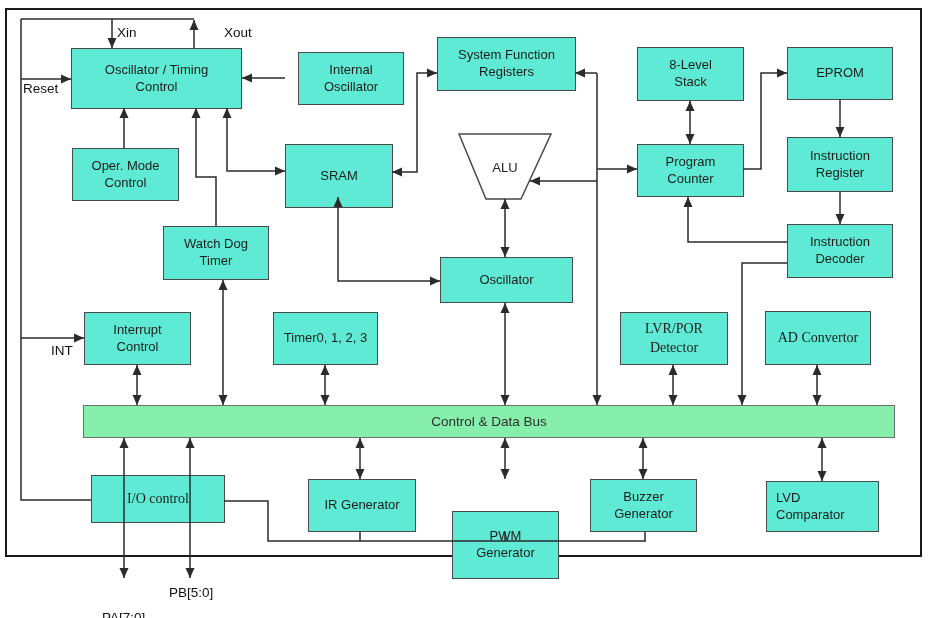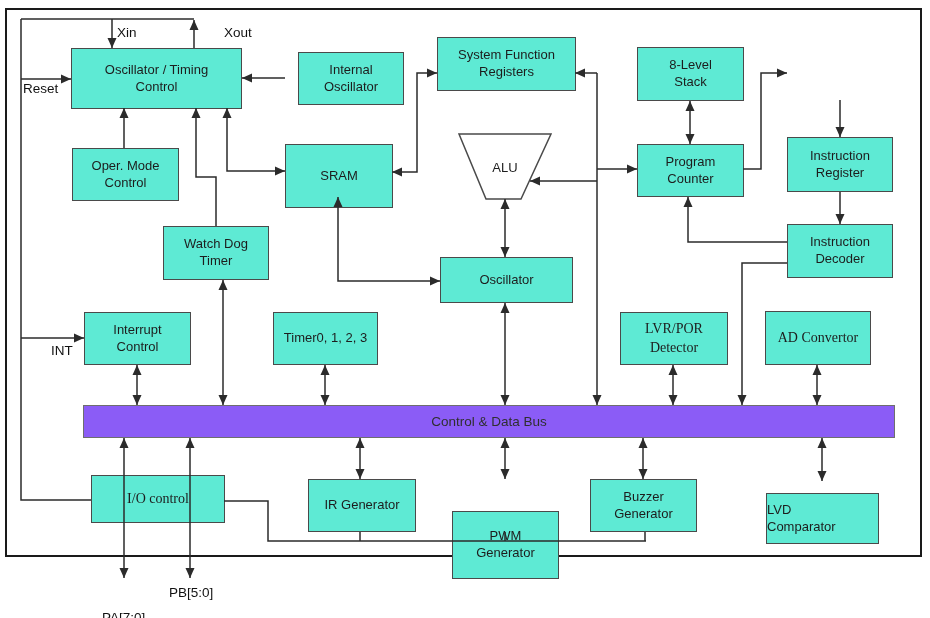--- a/index.html
+++ b/index.html
@@ -5,23 +5,23 @@
   html,body{margin:0;padding:0;background:#ffffff;}
   .stage{position:relative;width:930px;height:618px;background:#ffffff;
          font-family:"Liberation Sans",sans-serif;overflow:hidden;}
   .frame{position:absolute;left:5px;top:8px;width:913px;height:545px;
          border:2px solid #1a1a1a;z-index:0;}
   .box{position:absolute;background:#5eead4;border:1.5px solid #4a4a4a;
        display:flex;align-items:center;justify-content:center;text-align:center;
        font-size:13px;line-height:1.3;color:#1d1d1d;white-space:pre-line;
        z-index:2;box-sizing:border-box;}
   .serif{font-family:"Liberation Serif",serif;font-size:14px;}
-  .leftalign{justify-content:flex-start;text-align:left;margin-top:12px;}
+  .leftalign{justify-content:flex-start;text-align:left;padding-left:9px;}
   .bus{position:absolute;left:83px;top:405px;width:812px;height:33px;
-       background:#8b5cf6;border:1px solid #6e6e6e;box-sizing:border-box;
+       background:#86efac;border:1px solid #6e6e6e;box-sizing:border-box;
        display:flex;align-items:center;justify-content:center;
        font-size:13.5px;color:#2f2f2f;z-index:2;}
   .pin{position:absolute;font-size:13.5px;color:#111111;z-index:2;white-space:nowrap;}
   .alu-label{position:absolute;left:478px;top:160px;width:54px;text-align:center;
        font-size:13px;color:#1d1d1d;z-index:2;}
   svg.under{position:absolute;left:0;top:0;z-index:1;}
   svg.over{position:absolute;left:0;top:0;z-index:3;pointer-events:none;}
 </style>
 </head>
 <body>
@@ -39,20 +39,21 @@
   <div class="box" style="left:72px;top:148px;width:107px;height:53px;">Oper. Mode
 Control</div>
   <div class="box" style="left:285px;top:52px;width:106px;height:53px;margin-left:13px;">Internal
 Oscillator</div>
   <div class="box" style="left:437px;top:37px;width:139px;height:54px;">System Function
 Registers</div>
   <div class="box" style="left:285px;top:144px;width:108px;height:64px;">SRAM</div>
   <div class="alu-label">ALU</div>
   <div class="box" style="left:637px;top:47px;width:107px;height:54px;">8-Level
 Stack</div>
+  <div class="box" style="left:787px;top:47px;width:106px;height:53px;">EPROM</div>
   <div class="box" style="left:637px;top:144px;width:107px;height:53px;">Program
 Counter</div>
   <div class="box" style="left:787px;top:137px;width:106px;height:55px;">Instruction
 Register</div>
   <div class="box" style="left:787px;top:224px;width:106px;height:54px;">Instruction
 Decoder</div>
   <div class="box" style="left:163px;top:226px;width:106px;height:54px;">Watch Dog
 Timer</div>
   <div class="box" style="left:440px;top:257px;width:133px;height:46px;">Oscillator</div>
   <div class="box" style="left:84px;top:312px;width:107px;height:53px;">Interrupt

